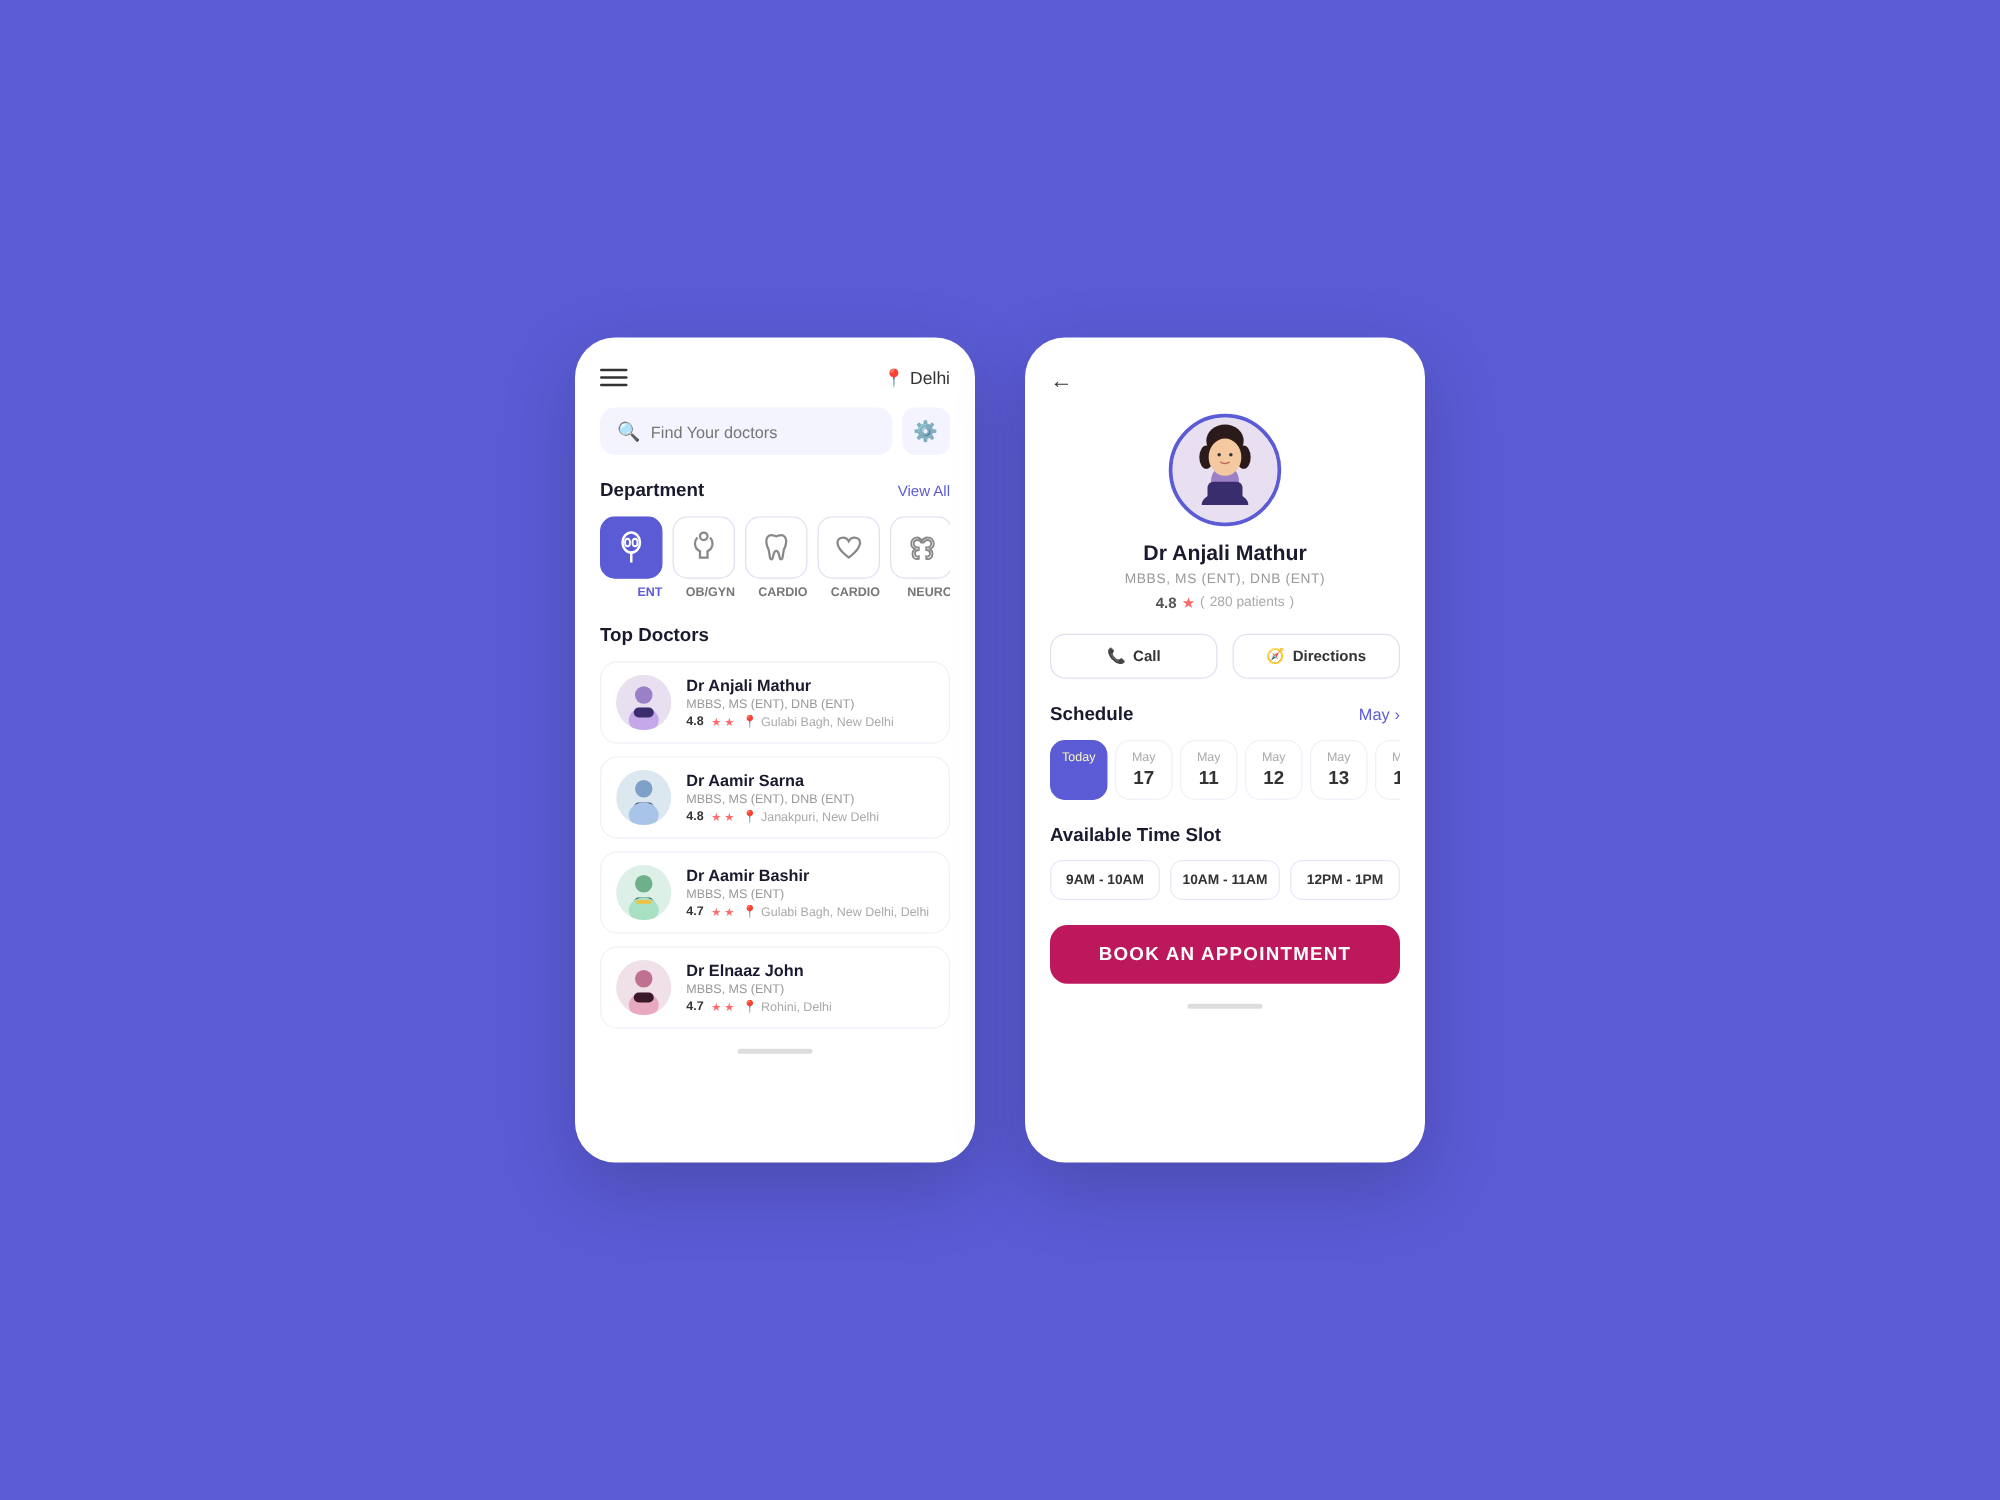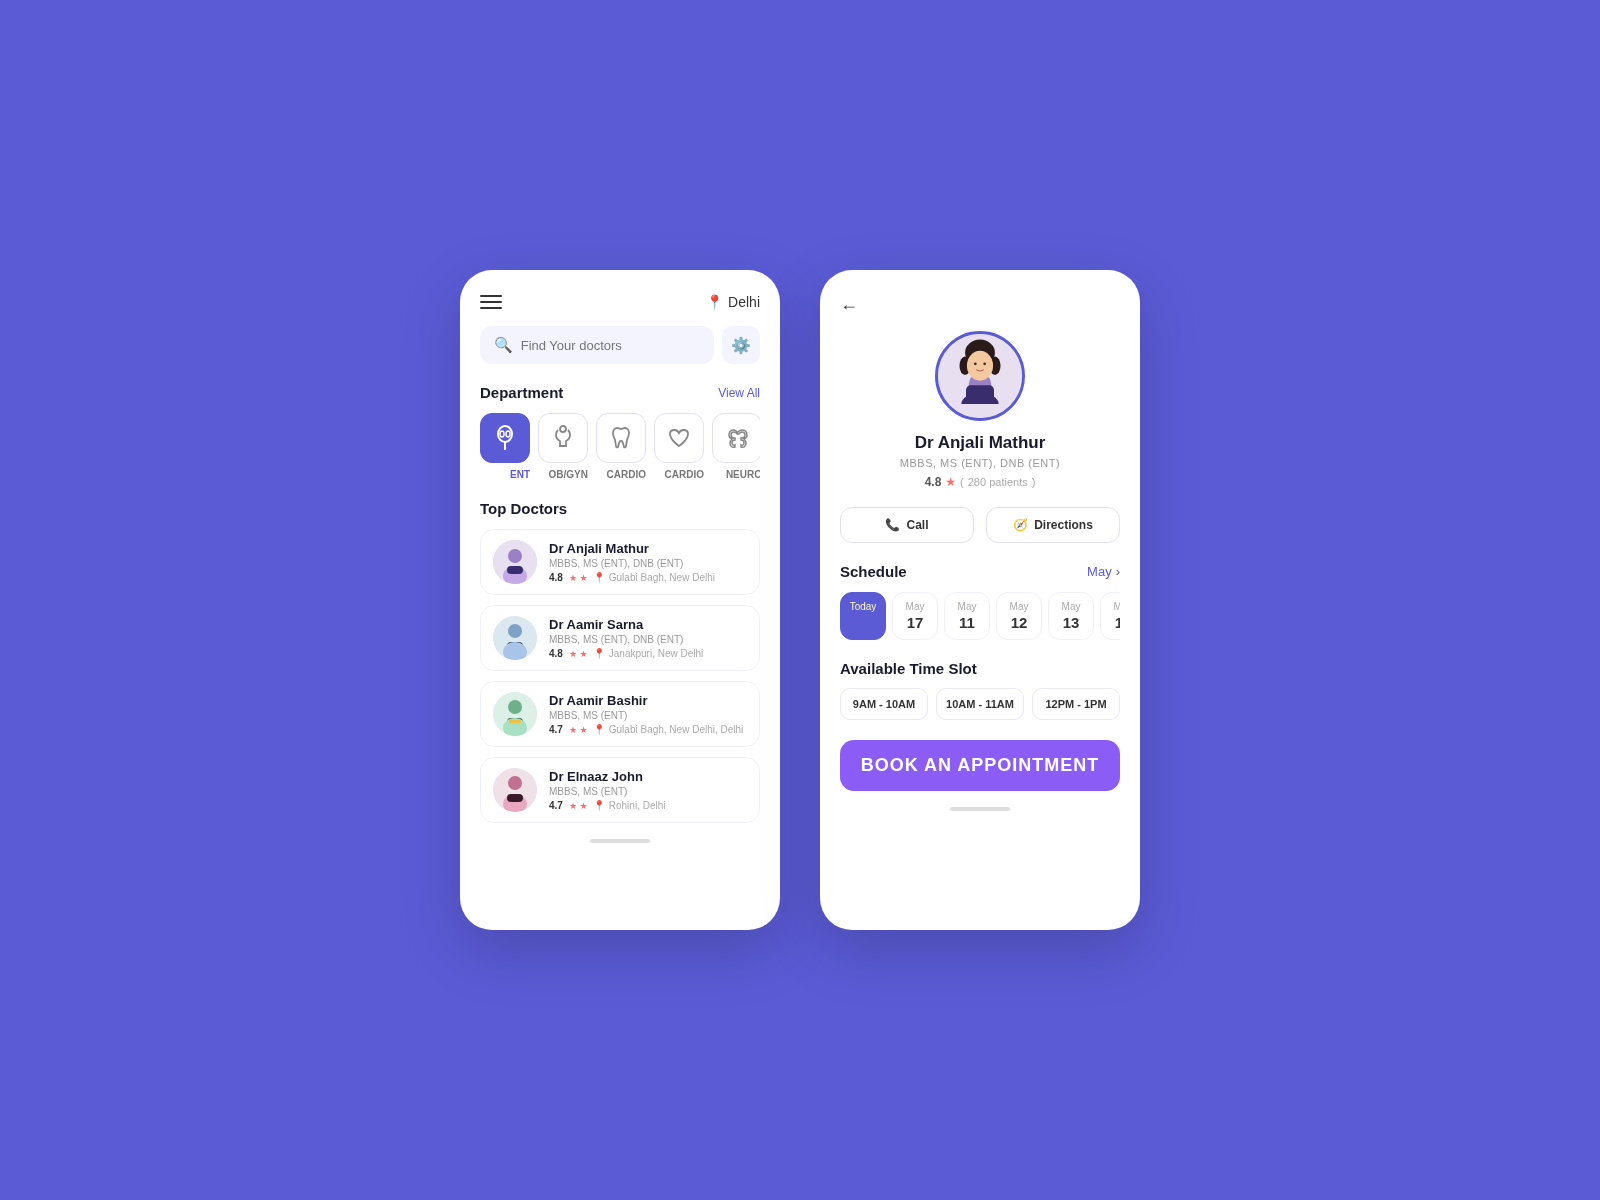--- a/index.html
+++ b/index.html
@@ -382,25 +382,25 @@
     .time-slots-row2 {
       display: grid;
       grid-template-columns: 1fr 1fr;
       gap: 8px;
       margin-top: 8px;
     }
 
     .book-btn {
       width: 100%;
       padding: 15px;
-      background: #8b5cf6;
+      background: #be185d;
       color: #fff;
       border: none;
       border-radius: 14px;
-      font-size: 18px;
+      font-size: 15px;
       font-weight: 700;
       letter-spacing: 1px;
       cursor: pointer;
       text-transform: uppercase;
     }
   </style>
 </head>
 <body>
 
 <div class="screens-wrapper">

